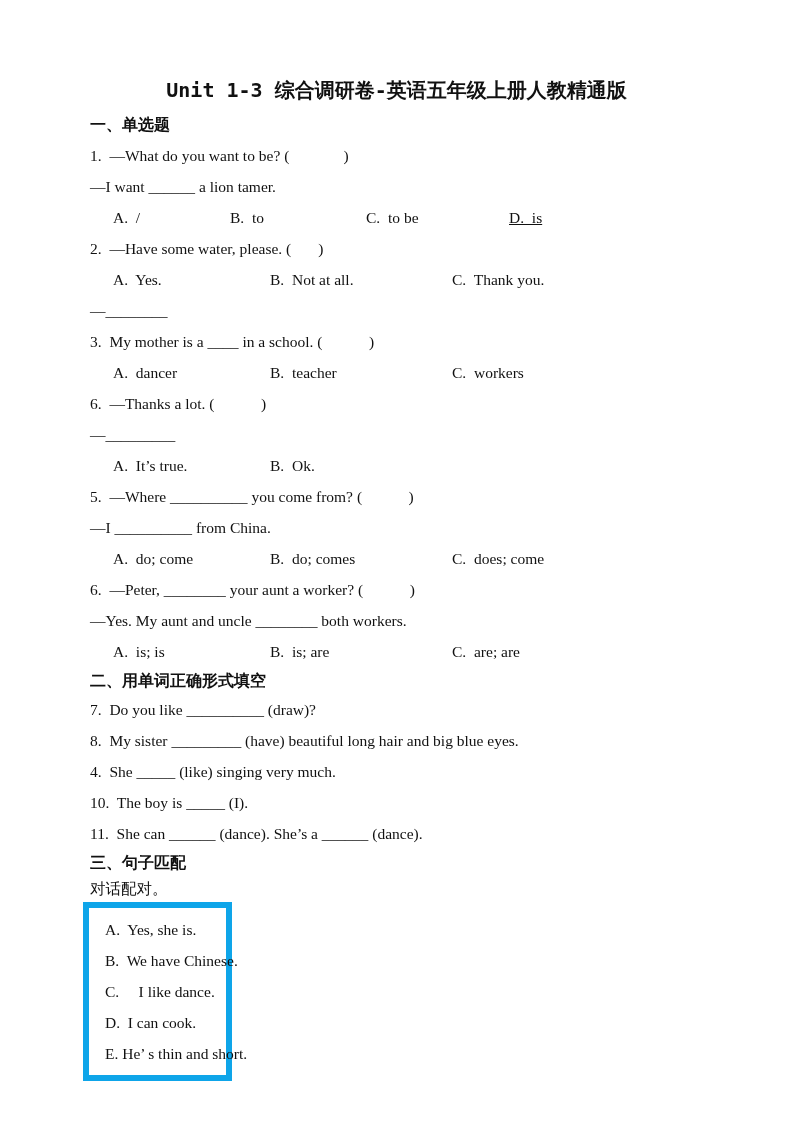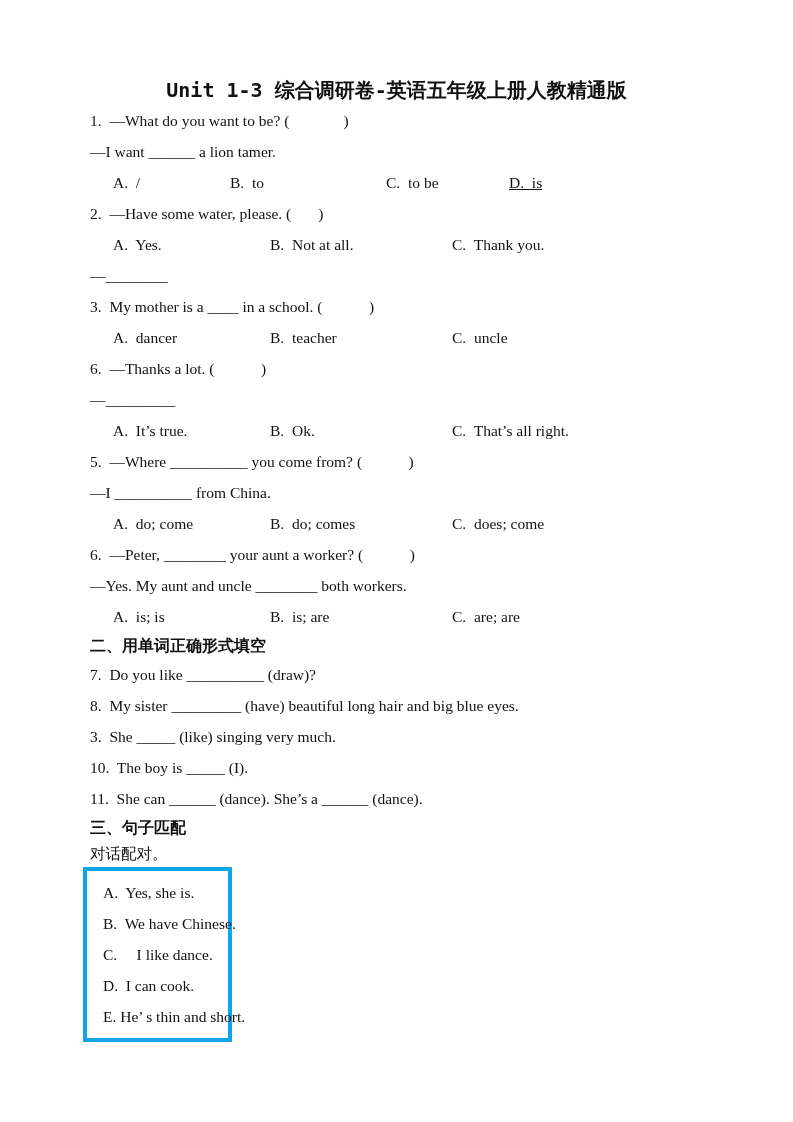--- a/index.html
+++ b/index.html
@@ -48,46 +48,47 @@
   .line.intro { line-height: 26px; height: 26px; }
   .opts { position: relative; }
   .opt {
     position: absolute;
     top: 0;
     white-space: pre;
     line-height: 31px;
   }
   .c4-1 { left: 23px; }
   .c4-2 { left: 140px; }
-  .c4-3 { left: 296px; }
+  .c4-3 { left: 276px; }
   .c4-4 { left: 419px; text-decoration: underline; }
   .c3-1 { left: 23px; }
   .c3-2 { left: 180px; }
   .c3-3 { left: 362px; }
   .match-box {
     box-sizing: border-box;
     margin-left: -7px;
     width: 149px;
-    border: 4px solid #0ea5e9;
+    border: 6px solid #0ea5e9;
     padding: 6px 0;
   }
   .box-item {
     line-height: 31px;
     height: 31px;
     padding-left: 16px;
     white-space: pre;
   }
 </style>
 </head>
 <body>
 
 <div class="page">
 
   <div class="title">Unit 1-3 综合调研卷-英语五年级上册人教精通版</div>
 
+  <div class="sec first">一、单选题</div>
 
   <div class="line">1.  —What do you want to be? (              )</div>
   <div class="line">—I want ______ a lion tamer.</div>
   <div class="line opts">
     <span class="opt c4-1">A.  /</span>
     <span class="opt c4-2">B.  to</span>
     <span class="opt c4-3">C.  to be</span>
     <span class="opt c4-4">D.  is</span>
   </div>
 
@@ -96,29 +97,28 @@
     <span class="opt c3-1">A.  Yes.</span>
     <span class="opt c3-2">B.  Not at all.</span>
     <span class="opt c3-3">C.  Thank you.</span>
   </div>
   <div class="line">—________</div>
 
   <div class="line">3.  My mother is a ____ in a school. (            )</div>
   <div class="line opts">
     <span class="opt c3-1">A.  dancer</span>
     <span class="opt c3-2">B.  teacher</span>
-    <span class="opt c3-3">C.  uncle</span>
+    <span class="opt c3-3">C.  workers</span>
   </div>
 
   <div class="line">6.  —Thanks a lot. (            )</div>
   <div class="line">—_________</div>
   <div class="line opts">
     <span class="opt c3-1">A.  It’s true.</span>
     <span class="opt c3-2">B.  Ok.</span>
-    <span class="opt c3-3">C.  That’s all right.</span>
   </div>
 
   <div class="line">5.  —Where __________ you come from? (            )</div>
   <div class="line">—I __________ from China.</div>
   <div class="line opts">
     <span class="opt c3-1">A.  do; come</span>
     <span class="opt c3-2">B.  do; comes</span>
     <span class="opt c3-3">C.  does; come</span>
   </div>
 
@@ -127,21 +127,21 @@
   <div class="line opts">
     <span class="opt c3-1">A.  is; is</span>
     <span class="opt c3-2">B.  is; are</span>
     <span class="opt c3-3">C.  are; are</span>
   </div>
 
   <div class="sec tight">二、用单词正确形式填空</div>
 
   <div class="line">7.  Do you like __________ (draw)?</div>
   <div class="line">8.  My sister _________ (have) beautiful long hair and big blue eyes.</div>
-  <div class="line">3.  She _____ (like) singing very much.</div>
+  <div class="line">4.  She _____ (like) singing very much.</div>
   <div class="line">10.  The boy is _____ (I).</div>
   <div class="line">11.  She can ______ (dance). She’s a ______ (dance).</div>
 
   <div class="sec tight">三、句子匹配</div>
   <div class="line intro">对话配对。</div>
 
   <div class="match-box">
     <div class="box-item">A.  Yes, she is.</div>
     <div class="box-item">B.  We have Chinese.</div>
     <div class="box-item">C.     I like dance.</div>

